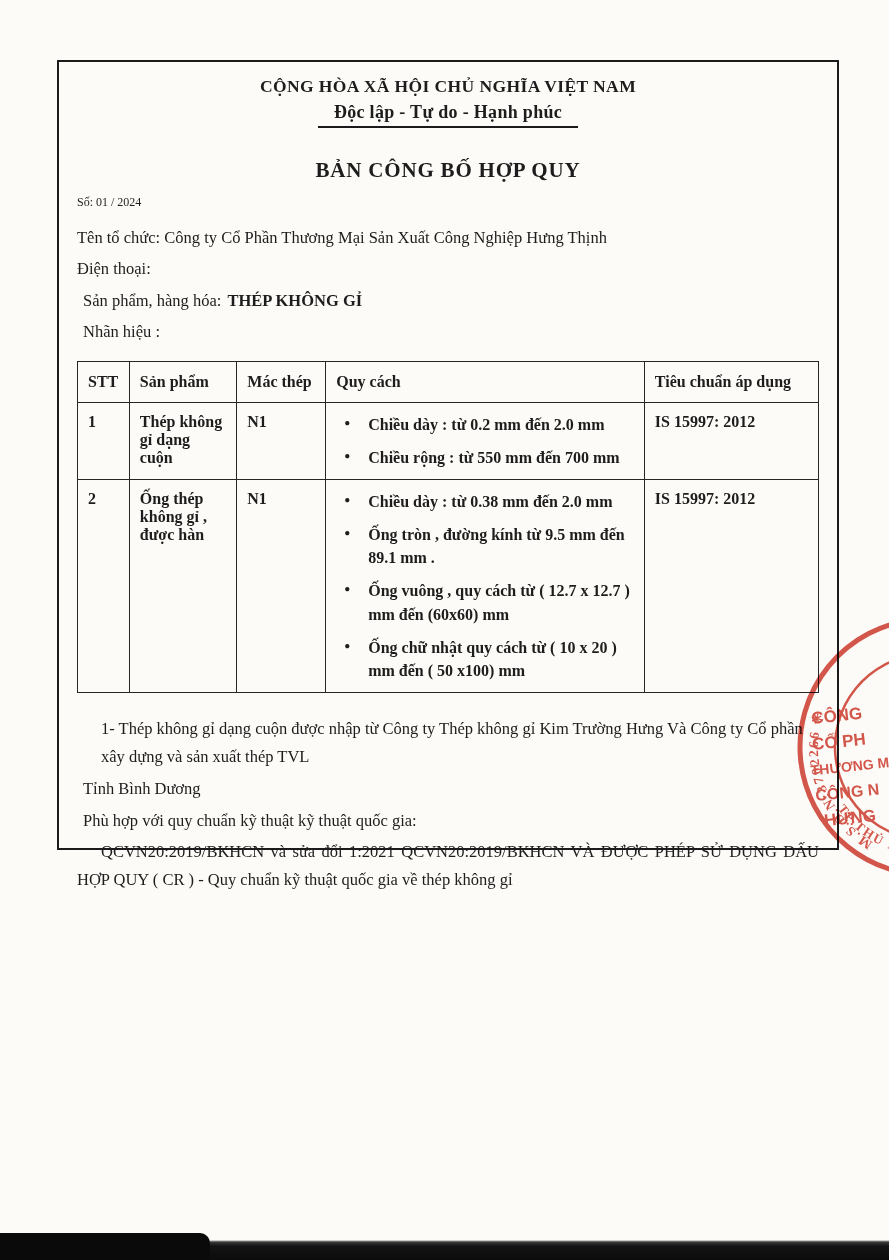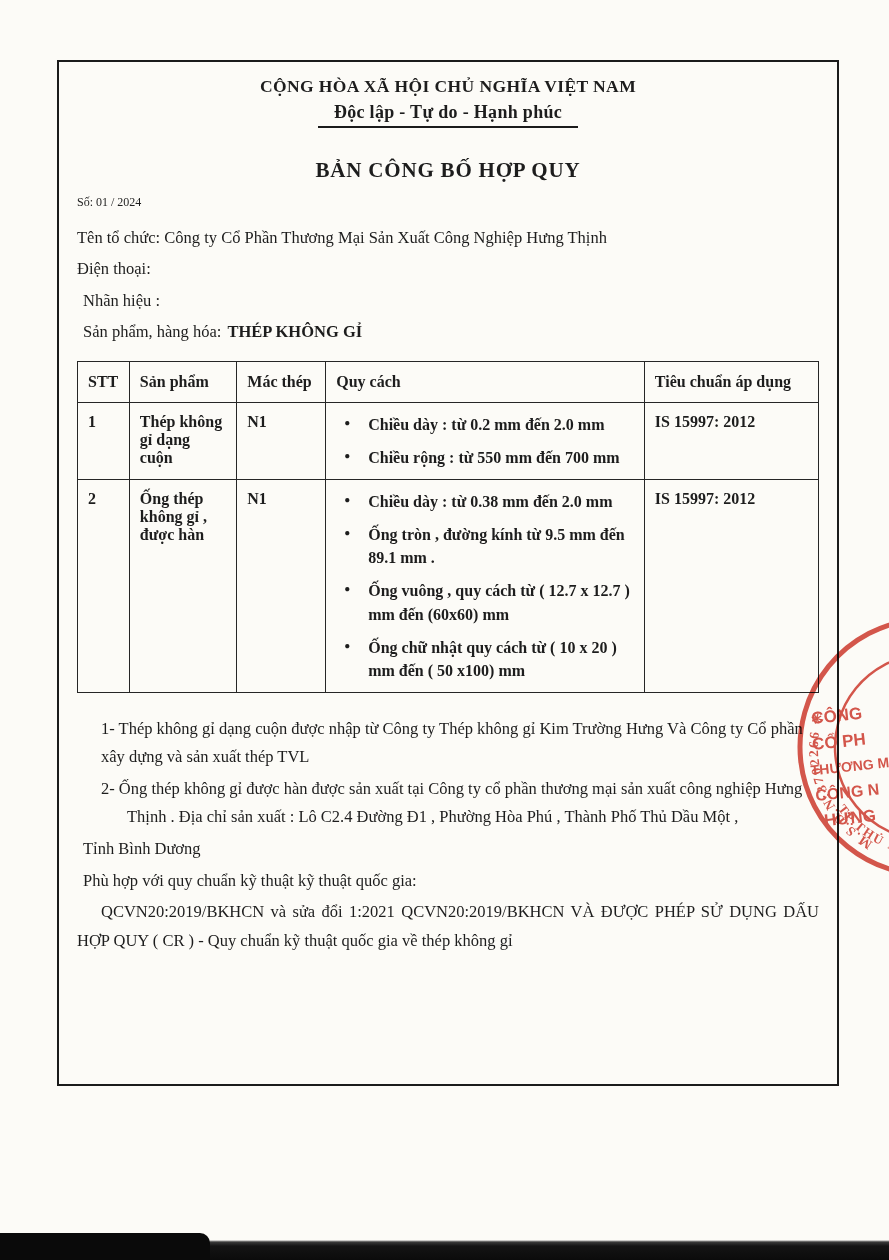--- a/index.html
+++ b/index.html
@@ -9,21 +9,21 @@
     width:889px; height:1260px;
     margin:0 auto;
     background:#fcfbf7;
     overflow:hidden;
     font-family:"Liberation Serif","DejaVu Serif",serif;
     color:#1d1d1d;
   }
   .frame {
     position:absolute;
     left:57px; top:60px;
-    width:782px; height:1026px;
+    width:782px; height:790px;
     border:2px solid #1b1b1b;
     padding:10px 18px 0 18px;
   }
   .hdr-national {
     text-align:center;
     font-weight:bold;
     font-size:17.5px;
     letter-spacing:0.4px;
     margin-top:4px;
   }
@@ -133,24 +133,24 @@
     <div class="hdr-motto-wrap">
       <span class="hdr-motto">Độc lập - Tự do - Hạnh phúc</span>
     </div>
 
     <div class="doc-title">BẢN CÔNG BỐ HỢP QUY</div>
     <div class="doc-number">Số: 01 / 2024</div>
 
     <div class="content">
       <p>Tên tổ chức: Công ty Cổ Phần Thương Mại Sản Xuất Công Nghiệp Hưng Thịnh</p>
       <p>Điện thoại:</p>
-      <p class="indent6">Nhãn hiệu :</p>
       <p class="indent6">
         <span>Sản phẩm, hàng hóa:</span><span class="product-value">THÉP KHÔNG GỈ</span>
       </p>
+      <p class="indent6">Nhãn hiệu :</p>
 
       <table class="spec">
         <colgroup>
           <col class="col-stt">
             <col class="col-prod">
             <col class="col-grade">
             <col class="col-spec">
             <col class="col-std">
         </colgroup>
         <thead>
@@ -187,21 +187,20 @@
                 <li>Ống chữ nhật quy cách từ ( 10 x 20 ) mm đến ( 50 x100) mm</li>
               </ul>
             </td>
             <td>IS 15997: 2012</td>
           </tr>
         </tbody>
       </table>
 
       <div class="notes">
         <p class="note">1- Thép không gỉ dạng cuộn được nhập từ Công ty Thép không gỉ Kim Trường Hưng Và Công ty Cổ phần xây dựng và sản xuất thép TVL</p>
-        <p class="note note2">2- Ống thép không gỉ được hàn được sản xuất tại Công ty cổ phần thương mại sản xuất công nghiệp Hưng Thịnh . Địa chỉ sản xuất : Lô C2.4 Đường Đ1 , Phường Hòa Phú , Thành Phố Thủ Dầu Một ,</p>
         <p class="province">Tỉnh Bình Dương</p>
         <p class="conformity">Phù hợp với quy chuẩn kỹ thuật kỹ thuật quốc gia:</p>
         <p class="regulation">QCVN20:2019/BKHCN và sửa đổi 1:2021 QCVN20:2019/BKHCN VÀ ĐƯỢC PHÉP SỬ DỤNG DẤU HỢP QUY ( CR ) -  Quy chuẩn kỹ thuật quốc gia về thép không gỉ</p>
       </div>
     </div>
   </div>
 
   <svg class="stamp" width="270" height="270" viewBox="0 0 270 270">
     <g opacity="0.85">
       <circle cx="135" cy="135" r="128" fill="none" stroke="#cf3a2e" stroke-width="5"></circle>

